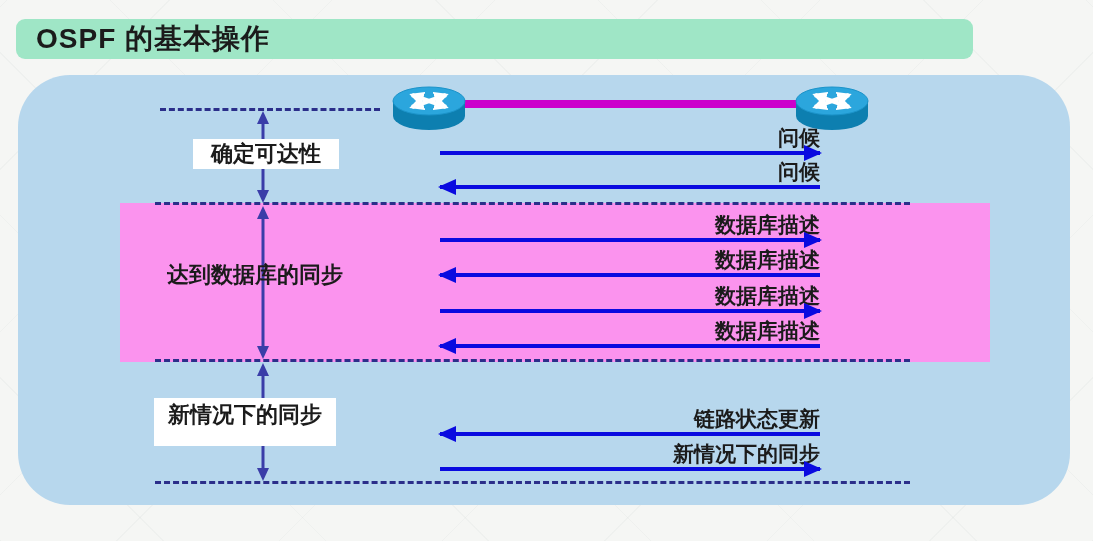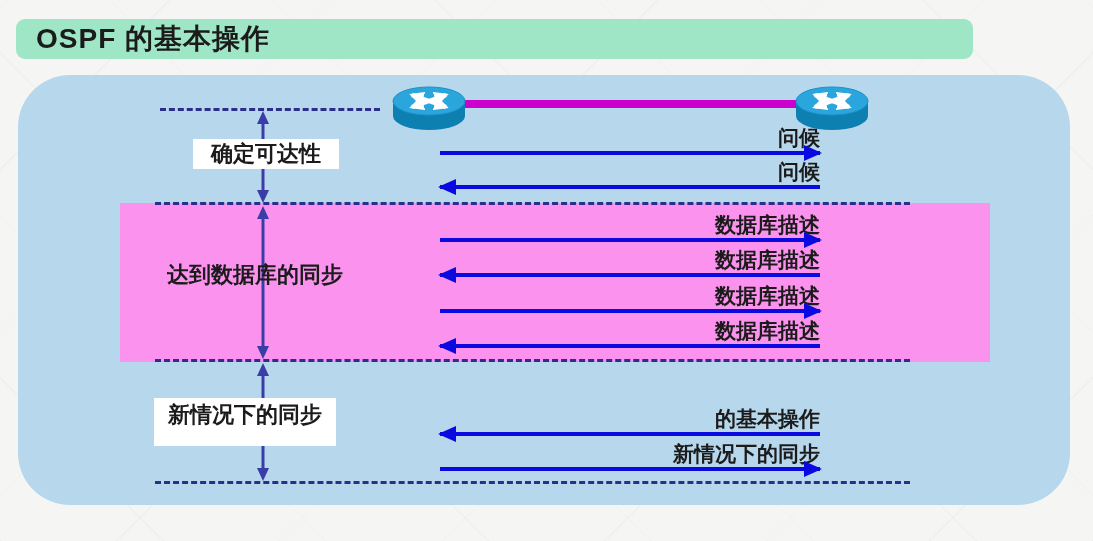--- a/index.html
+++ b/index.html
@@ -158,21 +158,21 @@
   </div>
   <div class="msg m4">
     <div class="msg-label">数据库描述</div>
     <div class="msg-arrow dir-right"></div>
   </div>
   <div class="msg m5">
     <div class="msg-label">数据库描述</div>
     <div class="msg-arrow dir-left"></div>
   </div>
   <div class="msg m7">
-    <div class="msg-label">的基本操作</div>
+    <div class="msg-label">链路状态更新</div>
     <div class="msg-arrow dir-left"></div>
   </div>
   <div class="msg m8">
     <div class="msg-label">新情况下的同步</div>
     <div class="msg-arrow dir-right"></div>
   </div>
 
 </div>
 
 </body></html>

